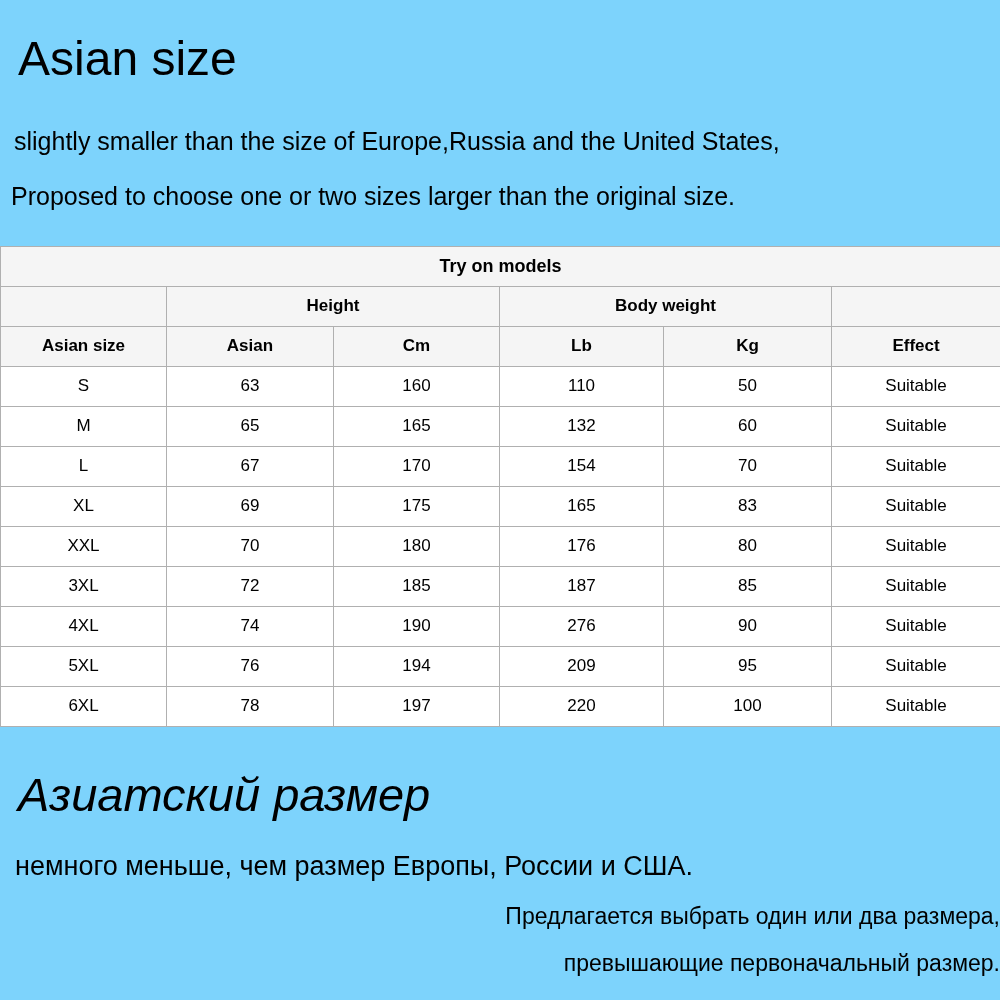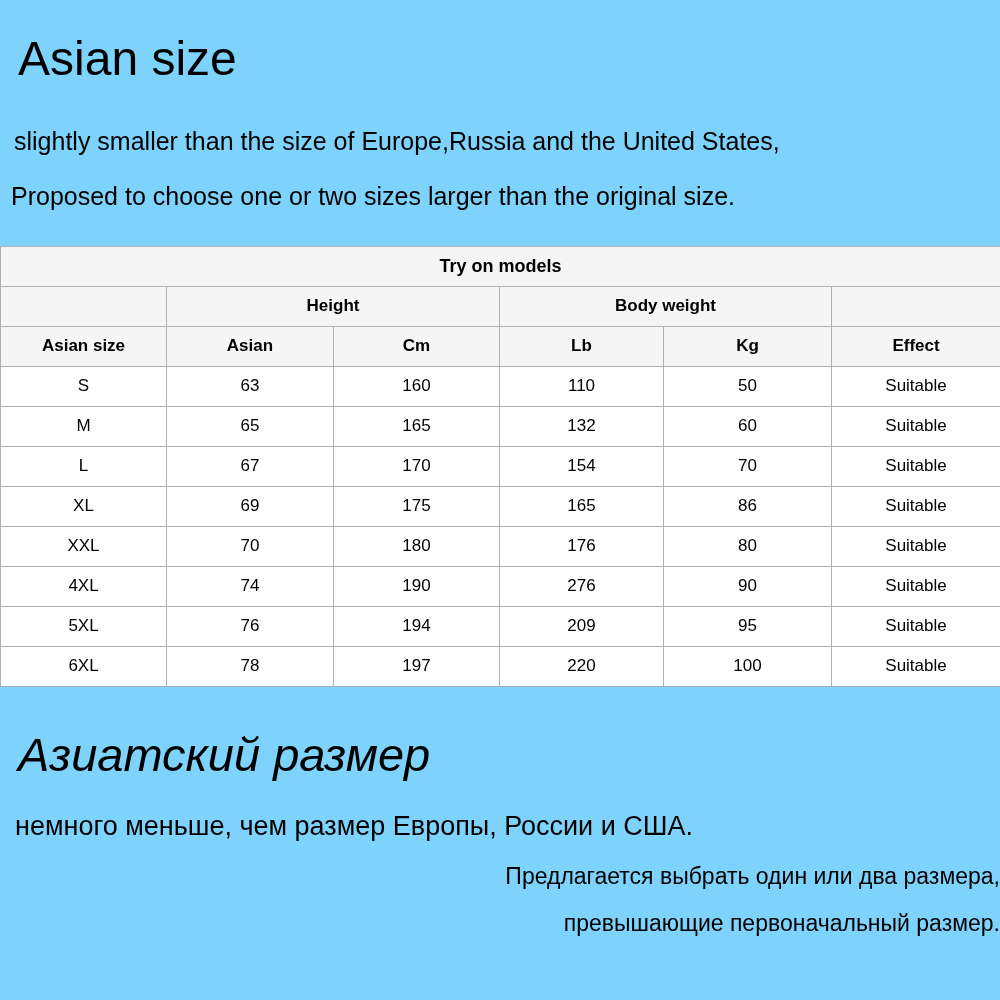--- a/index.html
+++ b/index.html
@@ -149,29 +149,37 @@
         <td>170</td>
         <td>154</td>
         <td>70</td>
         <td>Suitable</td>
       </tr>
       <tr>
         <td>XL</td>
         <td>69</td>
         <td>175</td>
         <td>165</td>
-        <td>86</td>
+        <td>83</td>
         <td>Suitable</td>
       </tr>
       <tr>
         <td>XXL</td>
         <td>70</td>
         <td>180</td>
         <td>176</td>
         <td>80</td>
+        <td>Suitable</td>
+      </tr>
+      <tr>
+        <td>3XL</td>
+        <td>72</td>
+        <td>185</td>
+        <td>187</td>
+        <td>85</td>
         <td>Suitable</td>
       </tr>
       <tr>
         <td>4XL</td>
         <td>74</td>
         <td>190</td>
         <td>276</td>
         <td>90</td>
         <td>Suitable</td>
       </tr>

